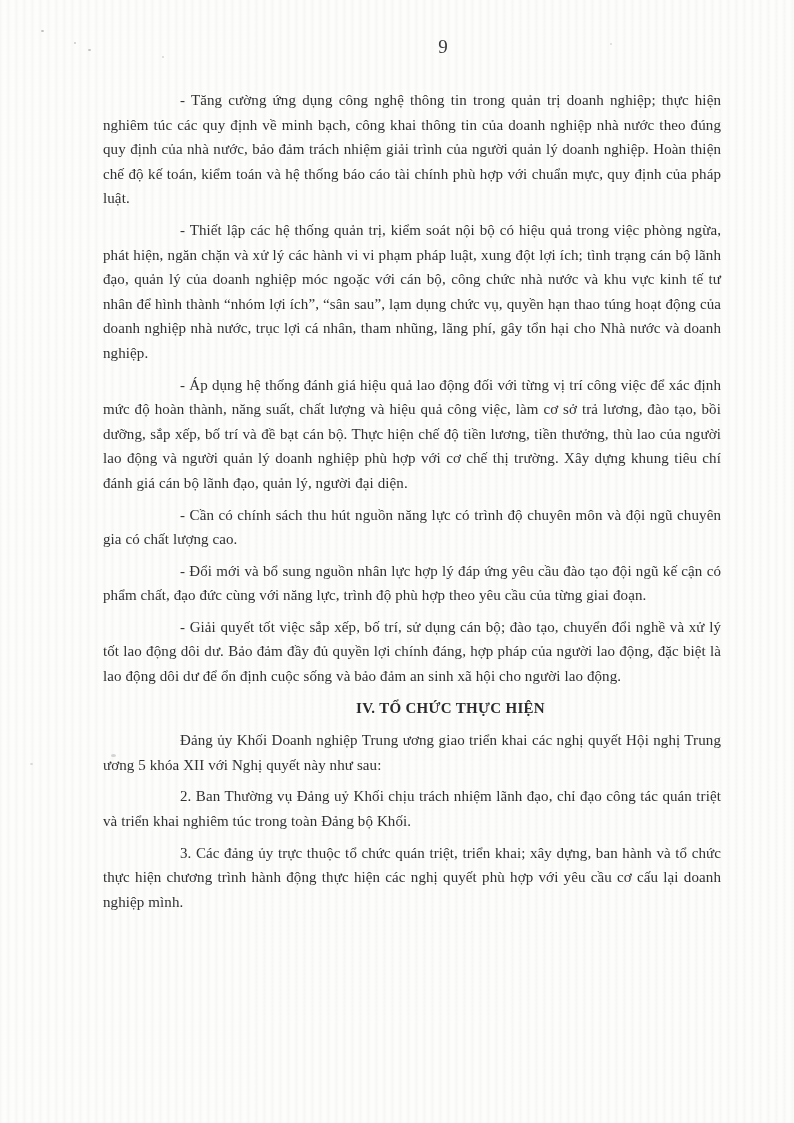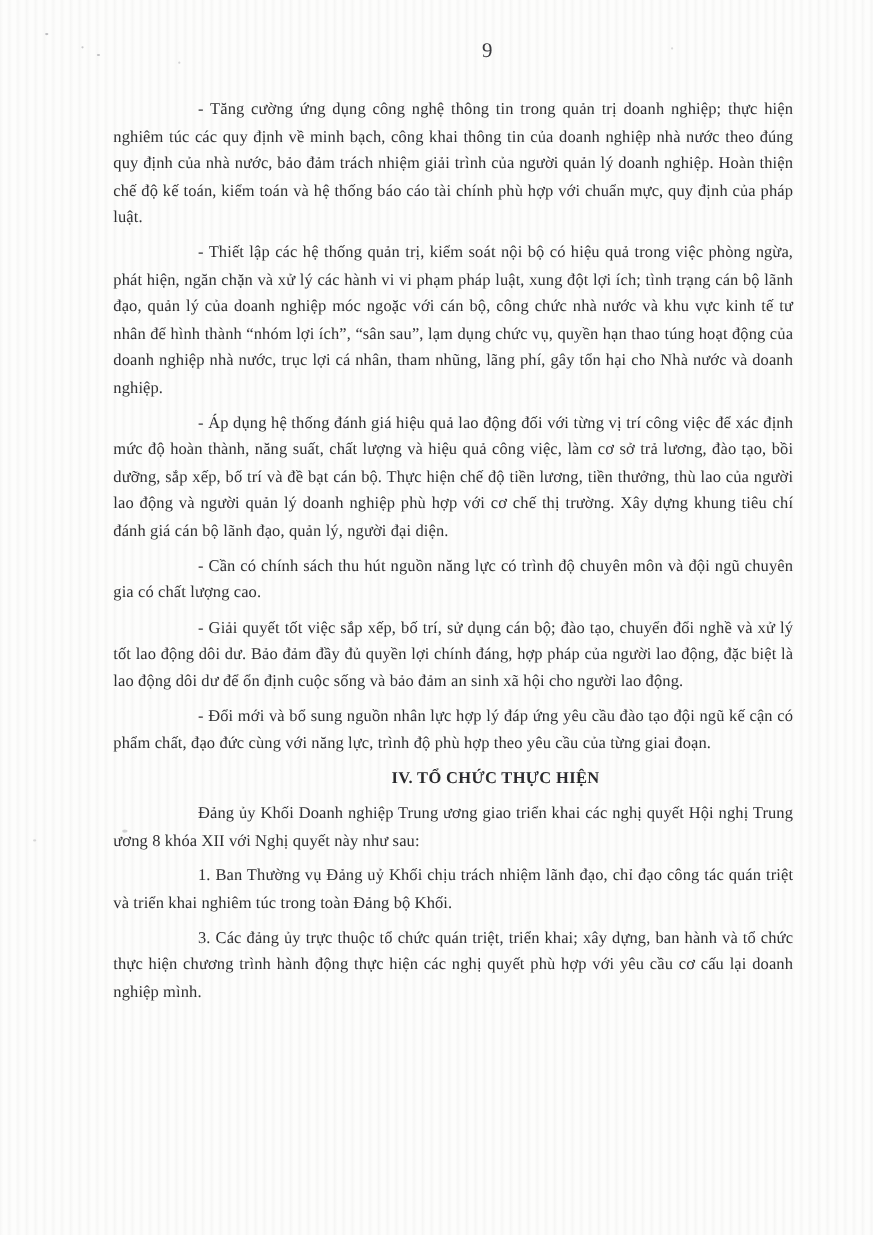--- a/index.html
+++ b/index.html
@@ -73,25 +73,25 @@
 <body>
 
 <div class="page">
   <div class="page-number">9</div>
 
   <div class="content" id="content">
       <p class="para">- Tăng cường ứng dụng công nghệ thông tin trong quản trị doanh nghiệp; thực hiện nghiêm túc các quy định về minh bạch, công khai thông tin của doanh nghiệp nhà nước theo đúng quy định của nhà nước, bảo đảm trách nhiệm giải trình của người quản lý doanh nghiệp. Hoàn thiện chế độ kế toán, kiểm toán và hệ thống báo cáo tài chính phù hợp với chuẩn mực, quy định của pháp luật.</p>
       <p class="para">- Thiết lập các hệ thống quản trị, kiểm soát nội bộ có hiệu quả trong việc phòng ngừa, phát hiện, ngăn chặn và xử lý các hành vi vi phạm pháp luật, xung đột lợi ích; tình trạng cán bộ lãnh đạo, quản lý của doanh nghiệp móc ngoặc với cán bộ, công chức nhà nước và khu vực kinh tế tư nhân để hình thành “nhóm lợi ích”, “sân sau”, lạm dụng chức vụ, quyền hạn thao túng hoạt động của doanh nghiệp nhà nước, trục lợi cá nhân, tham nhũng, lãng phí, gây tổn hại cho Nhà nước và doanh nghiệp.</p>
       <p class="para">- Áp dụng hệ thống đánh giá hiệu quả lao động đối với từng vị trí công việc để xác định mức độ hoàn thành, năng suất, chất lượng và hiệu quả công việc, làm cơ sở trả lương, đào tạo, bồi dưỡng, sắp xếp, bố trí và đề bạt cán bộ. Thực hiện chế độ tiền lương, tiền thưởng, thù lao của người lao động và người quản lý doanh nghiệp phù hợp với cơ chế thị trường. Xây dựng khung tiêu chí đánh giá cán bộ lãnh đạo, quản lý, người đại diện.</p>
       <p class="para">- Cần có chính sách thu hút nguồn năng lực có trình độ chuyên môn và đội ngũ chuyên gia có chất lượng cao.</p>
+      <p class="para">- Đổi mới và bổ sung nguồn nhân lực hợp lý đáp ứng yêu cầu đào tạo đội ngũ kế cận có phẩm chất, đạo đức cùng với năng lực, trình độ phù hợp theo yêu cầu của từng giai đoạn.</p>
       <p class="para">- Giải quyết tốt việc sắp xếp, bố trí, sử dụng cán bộ; đào tạo, chuyển đổi nghề và xử lý tốt lao động dôi dư. Bảo đảm đầy đủ quyền lợi chính đáng, hợp pháp của người lao động, đặc biệt là lao động dôi dư để ổn định cuộc sống và bảo đảm an sinh xã hội cho người lao động.</p>
-      <p class="para">- Đổi mới và bổ sung nguồn nhân lực hợp lý đáp ứng yêu cầu đào tạo đội ngũ kế cận có phẩm chất, đạo đức cùng với năng lực, trình độ phù hợp theo yêu cầu của từng giai đoạn.</p>
       <p class="heading">IV. TỔ CHỨC THỰC HIỆN</p>
-      <p class="para">Đảng ủy Khối Doanh nghiệp Trung ương giao triển khai các nghị quyết Hội nghị Trung ương 8 khóa XII với Nghị quyết này như sau:</p>
-      <p class="para">1. Ban Thường vụ Đảng uỷ Khối chịu trách nhiệm lãnh đạo, chỉ đạo công tác quán triệt và triển khai nghiêm túc trong toàn Đảng bộ Khối.</p>
+      <p class="para">Đảng ủy Khối Doanh nghiệp Trung ương giao triển khai các nghị quyết Hội nghị Trung ương 5 khóa XII với Nghị quyết này như sau:</p>
+      <p class="para">2. Ban Thường vụ Đảng uỷ Khối chịu trách nhiệm lãnh đạo, chỉ đạo công tác quán triệt và triển khai nghiêm túc trong toàn Đảng bộ Khối.</p>
       <p class="para">3. Các đảng ủy trực thuộc tổ chức quán triệt, triển khai; xây dựng, ban hành và tổ chức thực hiện chương trình hành động thực hiện các nghị quyết phù hợp với yêu cầu cơ cấu lại doanh nghiệp mình.</p>
     </div>
 
   <span class="speck s1"></span>
   <span class="speck s2"></span>
   <span class="speck s3"></span>
   <span class="speck s4"></span>
   <span class="speck s5"></span>
   <span class="speck s6"></span>
   <span class="speck s7"></span>

